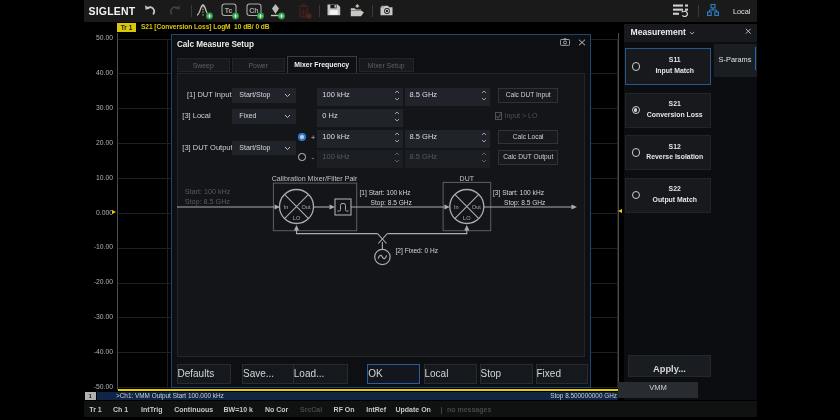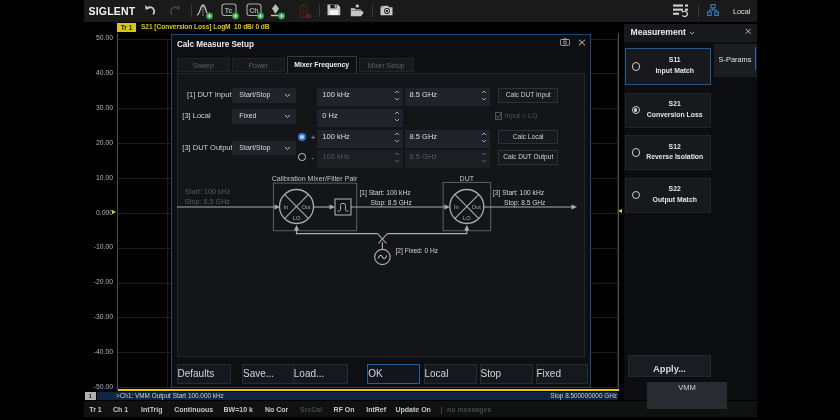--- a/index.html
+++ b/index.html
@@ -43,21 +43,21 @@
 .bi.dim{color:#43484c}
 #panel{left:624.3px;top:24px;width:132.7px;height:376px;background:#0b0d10}
 #phead{left:624.3px;top:24px;width:132.7px;height:17.5px;background:#17191d}
 #phead .t{position:absolute;left:6.2px;top:2.8px;font-size:8.6px;font-weight:bold;color:#e9ebed}
 #sparams{left:713.5px;top:43.5px;width:43px;height:33px;background:#1b1e21;color:#dfe2e4;font-size:7.4px;text-align:center;line-height:31px}
 .pbtn{position:absolute;left:625px;width:85.5px;background:#17191d;border:1px solid #212429}
 .pbtn .tx{position:absolute;left:14px;right:0;top:50%;transform:translateY(-50%);text-align:center;font-size:6.9px;font-weight:bold;color:#e3e6e8;line-height:1.55}
 .rad{position:absolute;left:5.5px;top:50%;margin-top:-4.2px;width:8.5px;height:8.5px;border:1.2px solid #c9cdd0;border-radius:50%}
 .rad.fill::after{content:"";position:absolute;left:1.3px;top:1.3px;width:3.5px;height:3.5px;background:#d3d6d9;border-radius:50%}
 #modebtn{left:628px;top:354.5px;width:83px;height:22.3px;background:#191c20;border:1px solid #24272c;color:#d7dadc;font-size:9.3px;font-weight:bold;text-align:center;line-height:27.2px}
-#vmmbar{left:647px;top:382px;width:80px;height:27px;background:#282c31;color:#cdd1d4;font-size:7.6px;text-align:center;line-height:11.6px}
+#vmmbar{left:618px;top:382px;width:80px;height:16px;background:#282c31;color:#cdd1d4;font-size:7.6px;text-align:center;line-height:11.6px}
 .x{stroke:#c9cccf;stroke-width:1.1;fill:none}
 </style></head>
 <body>
 <div class="abs" id="toolbar">
     <div class="logo">SIGLENT</div>
     <svg class="ticon" style="left:59px" width="14" height="14" viewBox="0 0 14 14">
       <path d="M3.5 5.5 C6 3.2 9.5 3.8 10.8 6.6 C11.6 8.4 11 10.4 10 11.4" stroke="#c6c8c4" stroke-width="1.7" fill="none"></path>
       <path d="M2 2.2 L2.6 6.8 L7 5.4 Z" fill="#c6c8c4"></path>
     </svg>
     <svg class="ticon" style="left:84px" width="14" height="14" viewBox="0 0 14 14">

